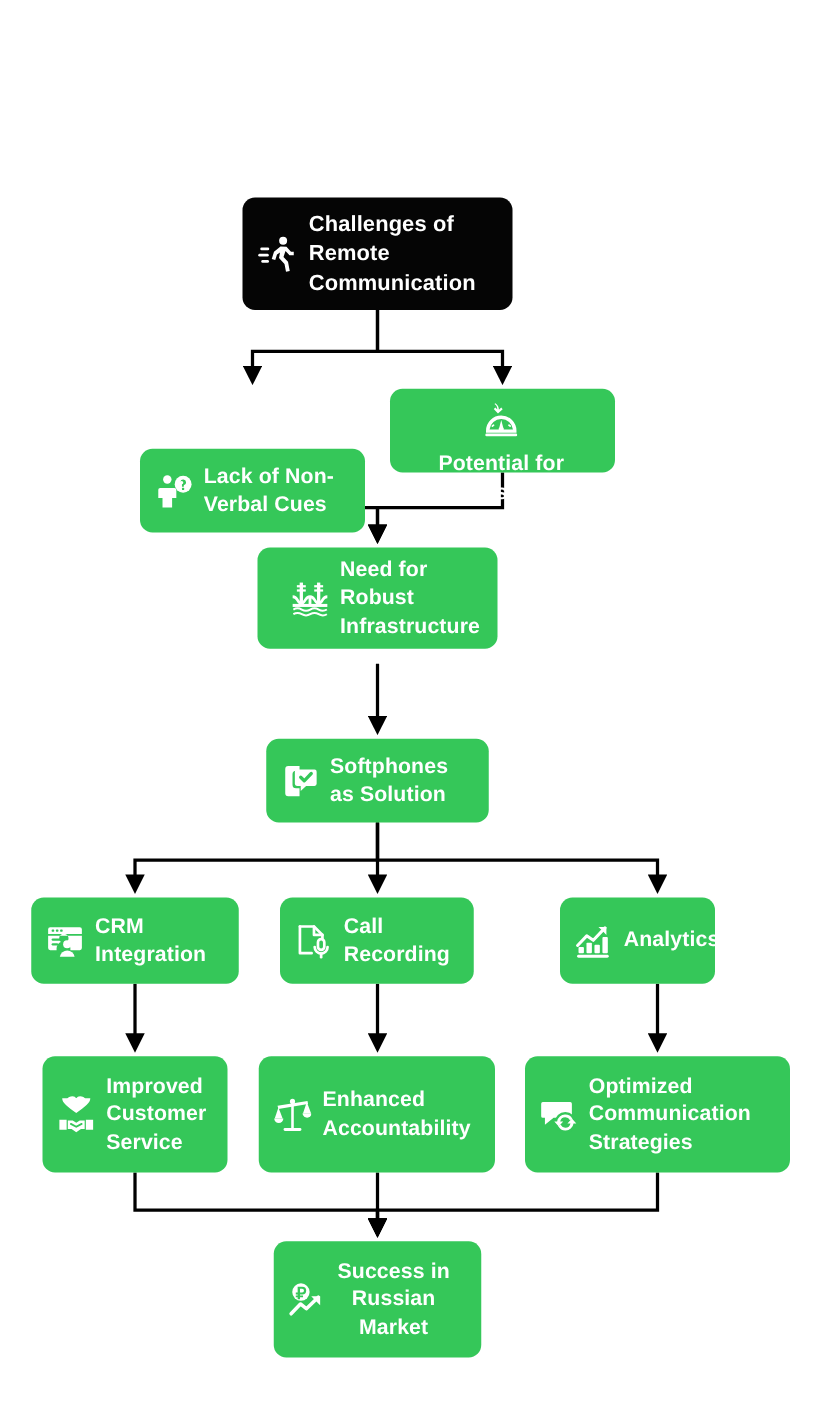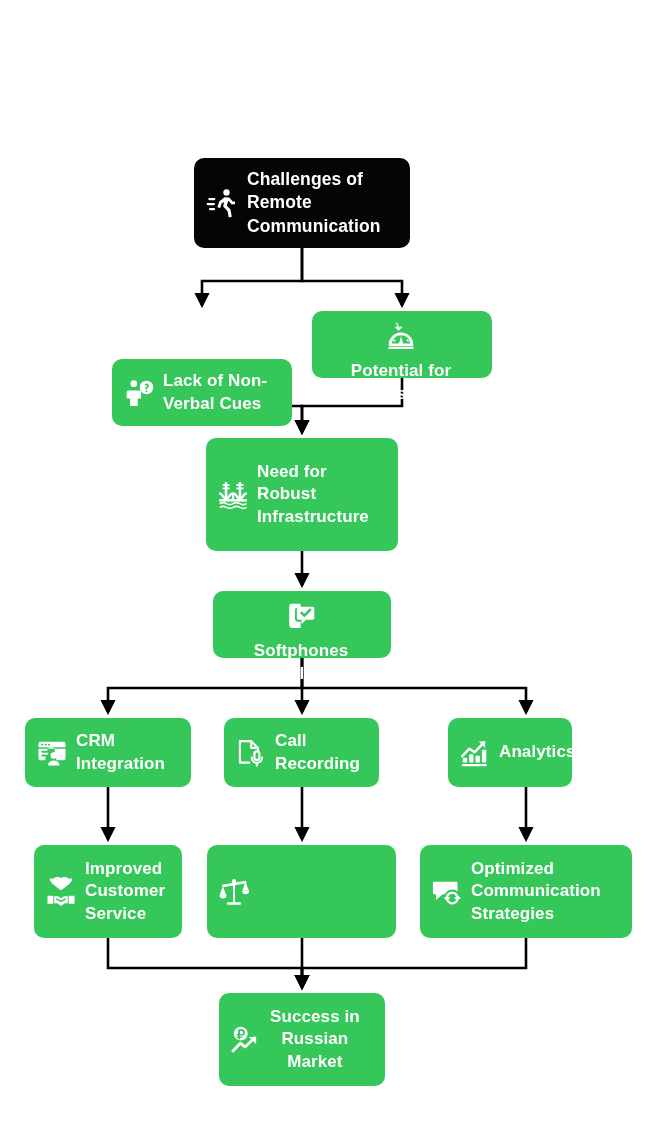--- a/index.html
+++ b/index.html
@@ -124,40 +124,40 @@
       <path d="M16 16.0 l-1.6 6.2 a2.2 2.2 0 1 0 3.2 0 z"></path>
       <rect x="15.2" y="12.6" width="1.6" height="2.6" rx="0.6"></rect>
       <rect x="7.6" y="20.0" width="2.6" height="1.6" rx="0.6" transform="rotate(-40 8.9 20.8)"></rect>
       <rect x="21.8" y="20.0" width="2.6" height="1.6" rx="0.6" transform="rotate(40 23.1 20.8)"></rect>
       <rect x="2.4" y="27.6" width="27.2" height="2.2" rx="1.1"></rect>
     </svg>
     <div class="node-label">Potential for
 Delays</div>
   </div>
 
-  <div class="node green" style="left:206px; top:438px; width:192px; height:113px;">
+  <div class="node green" style="left:206px; top:438px; width:192px; height:81px;justify-content:flex-end;">
     <svg class="node-icon" viewBox="0 0 32 32" fill="#ffffff">
       <rect x="7.2" y="2.2" width="2.8" height="19.0"></rect>
       <rect x="22.0" y="2.2" width="2.8" height="19.0"></rect>
       <rect x="4.8" y="4.4" width="7.6" height="1.9"></rect>
       <rect x="19.6" y="4.4" width="7.6" height="1.9"></rect>
       <rect x="4.8" y="8.0" width="7.6" height="1.9"></rect>
       <rect x="19.6" y="8.0" width="7.6" height="1.9"></rect>
       <path d="M1.2 13.0 C6.0 13.0 6.4 18.6 8.6 18.6 C11.0 18.6 11.4 13.0 16 13.0 C20.6 13.0 21.0 18.6 23.4 18.6 C25.6 18.6 26.0 13.0 30.8 13.0 l0 2.6 C27.4 15.6 27.2 21.2 23.4 21.2 C19.8 21.2 19.2 15.6 16 15.6 C12.8 15.6 12.2 21.2 8.6 21.2 C4.8 21.2 4.6 15.6 1.2 15.6 z"></path>
       <rect x="1.2" y="20.4" width="29.6" height="2.6"></rect>
       <rect x="14.8" y="14.0" width="2.4" height="8.0"></rect>
       <path d="M1.8 25.2 q3.6 -2.2 7.2 0 q3.6 2.2 7.2 0 q3.6 -2.2 7.2 0 q3.6 2.2 7.0 0" stroke="#ffffff" stroke-width="1.7" fill="none"></path>
       <path d="M1.8 29.2 q3.6 -2.2 7.2 0 q3.6 2.2 7.2 0 q3.6 -2.2 7.2 0 q3.6 2.2 7.0 0" stroke="#ffffff" stroke-width="1.7" fill="none"></path>
     </svg>
     <div class="node-label">Need for
 Robust
 Infrastructure</div>
   </div>
 
-  <div class="node green" style="left:213px; top:591px; width:178px; height:67px;flex-direction:column;">
+  <div class="node green" style="left:213px; top:591px; width:178px; height:67px;">
     <svg class="node-icon" viewBox="0 0 32 32" fill="#ffffff">
       <path d="M6.0 3.0 h9.6 v4.0 h-3.0 a3.0 3.0 0 0 0 -3.0 3.0 v9.0 a3.0 3.0 0 0 0 3.0 3.0 h3.0 v6.8 h-9.6 a2.6 2.6 0 0 1 -2.6 -2.6 v-20.6 a2.6 2.6 0 0 1 2.6 -2.6 z"></path>
       <path d="M13.4 6.0 h15.0 a1.8 1.8 0 0 1 1.8 1.8 v10.4 a1.8 1.8 0 0 1 -1.8 1.8 h-7.2 l-4.6 4.4 v-4.4 h-3.2 a1.8 1.8 0 0 1 -1.8 -1.8 v-10.4 a1.8 1.8 0 0 1 1.8 -1.8 z"></path>
       <path d="M16.6 12.6 l3.0 3.0 l6.0 -6.2" stroke="#35c759" stroke-width="2.8" fill="none" stroke-linecap="round" stroke-linejoin="round"></path>
     </svg>
     <div class="node-label">Softphones
 as Solution</div>
   </div>
 
   <div class="node green" style="left:25px; top:718px; width:166px; height:69px;">
@@ -220,20 +220,22 @@
     <svg class="node-icon" viewBox="0 0 32 32" fill="#ffffff">
       <circle cx="16.0" cy="4.4" r="2.2"></circle>
       <rect x="14.9" y="6.0" width="2.2" height="22.2" rx="0.8"></rect>
       <rect x="8.4" y="27.0" width="15.2" height="2.6" rx="1.2"></rect>
       <path d="M3.2 8.2 L28.8 4.0 l0.5 2.6 L4.0 10.8 z"></path>
       <path d="M4.0 9.6 L0.8 19.0 h6.8 z"></path>
       <path d="M0.4 19.0 a3.9 3.9 0 0 0 7.8 0 z"></path>
       <path d="M28.2 5.0 L25.0 14.4 h6.8 z"></path>
       <path d="M24.6 14.4 a3.9 3.9 0 0 0 7.8 0 z"></path>
     </svg>
+    <div class="node-label">Enhanced
+Accountability</div>
   </div>
 
   <div class="node green" style="left:420px; top:845px; width:212px; height:93px;">
     <svg class="node-icon" viewBox="0 0 32 32" fill="#ffffff">
       <path d="M2.4 5.0 h23.4 a1.4 1.4 0 0 1 1.4 1.4 v10.6 a1.4 1.4 0 0 1 -1.4 1.4 h-14.2 l-7.4 6.0 v-6.0 h-1.8 a1.4 1.4 0 0 1 -1.4 -1.4 v-10.6 a1.4 1.4 0 0 1 1.4 -1.4 z"></path>
       <circle cx="21.6" cy="22.4" r="9.0" fill="#35c759"></circle>
       <path d="M21.6 15.6 a6.8 6.8 0 0 1 6.0 3.6 l-2.0 1.2 a4.5 4.5 0 0 0 -4.0 -2.4 a4.5 4.5 0 0 0 -4.4 3.6 h2.6 l-3.8 4.2 l-3.8 -4.2 h2.4 a6.8 6.8 0 0 1 7.0 -6.0 z"></path>
       <path d="M21.6 29.2 a6.8 6.8 0 0 1 -6.0 -3.6 l2.0 -1.2 a4.5 4.5 0 0 0 4.0 2.4 a4.5 4.5 0 0 0 4.4 -3.6 h-2.6 l3.8 -4.2 l3.8 4.2 h-2.4 a6.8 6.8 0 0 1 -7.0 6.0 z"></path>
     </svg>
     <div class="node-label">Optimized

